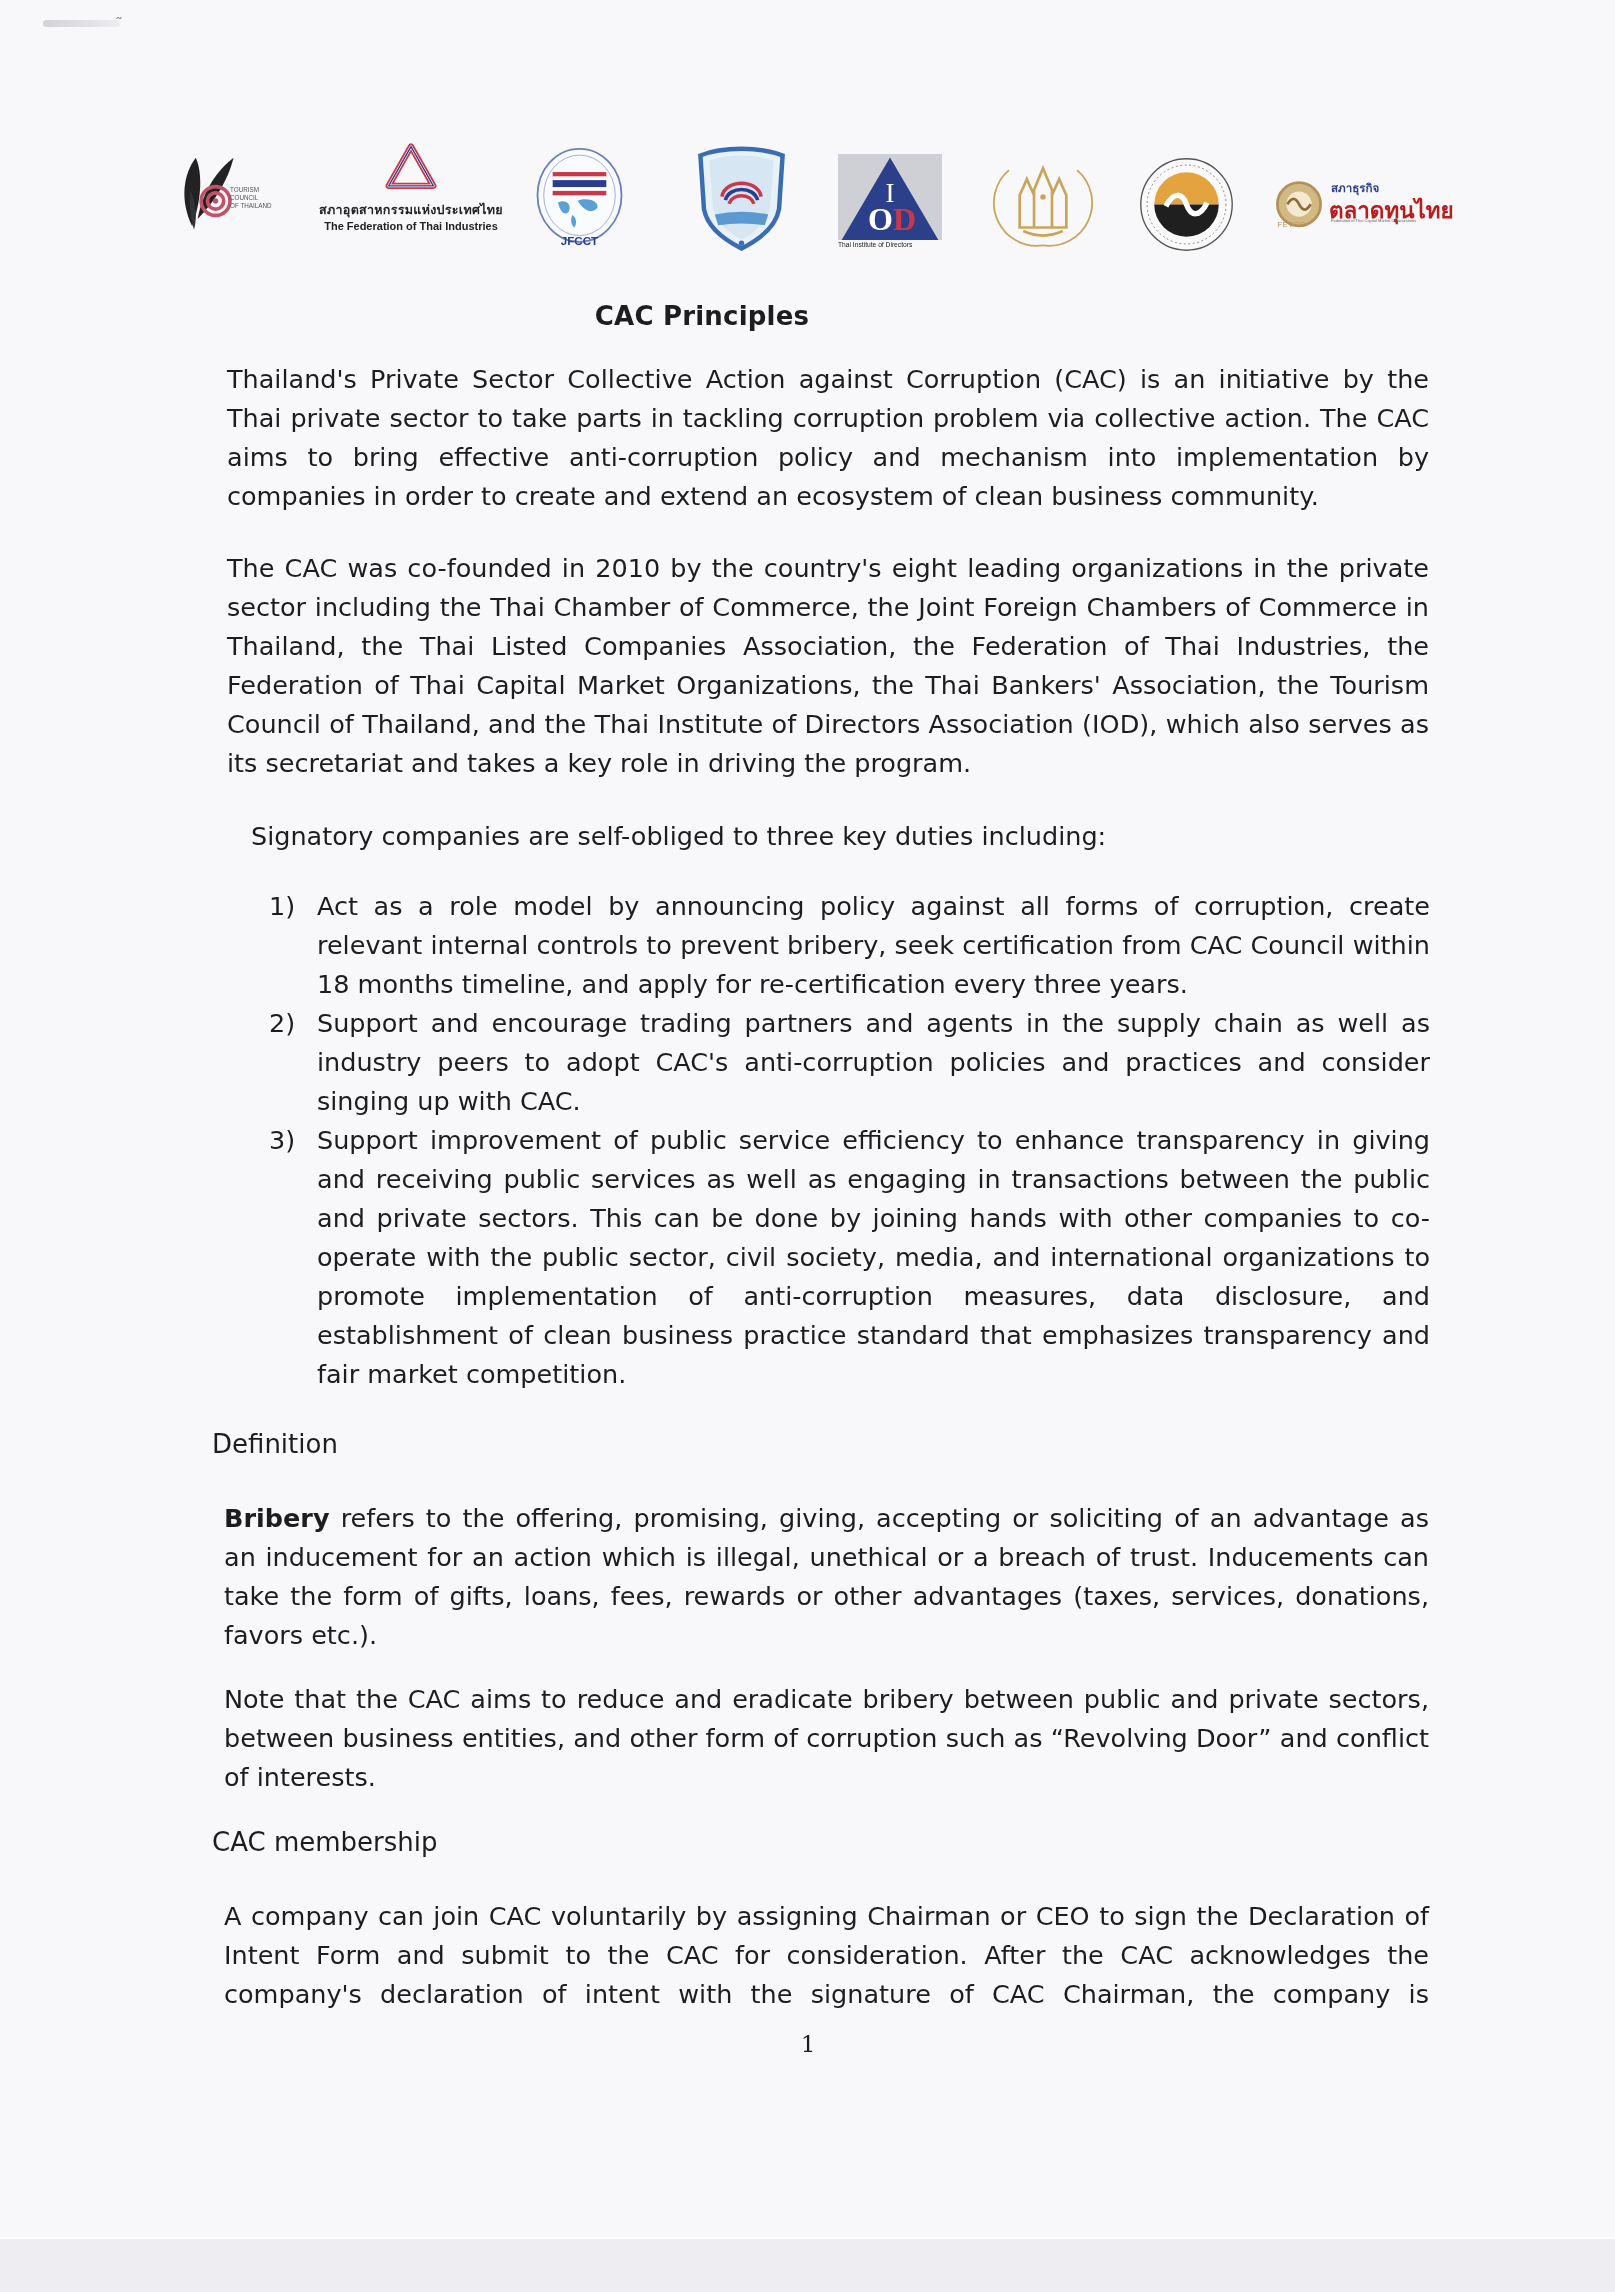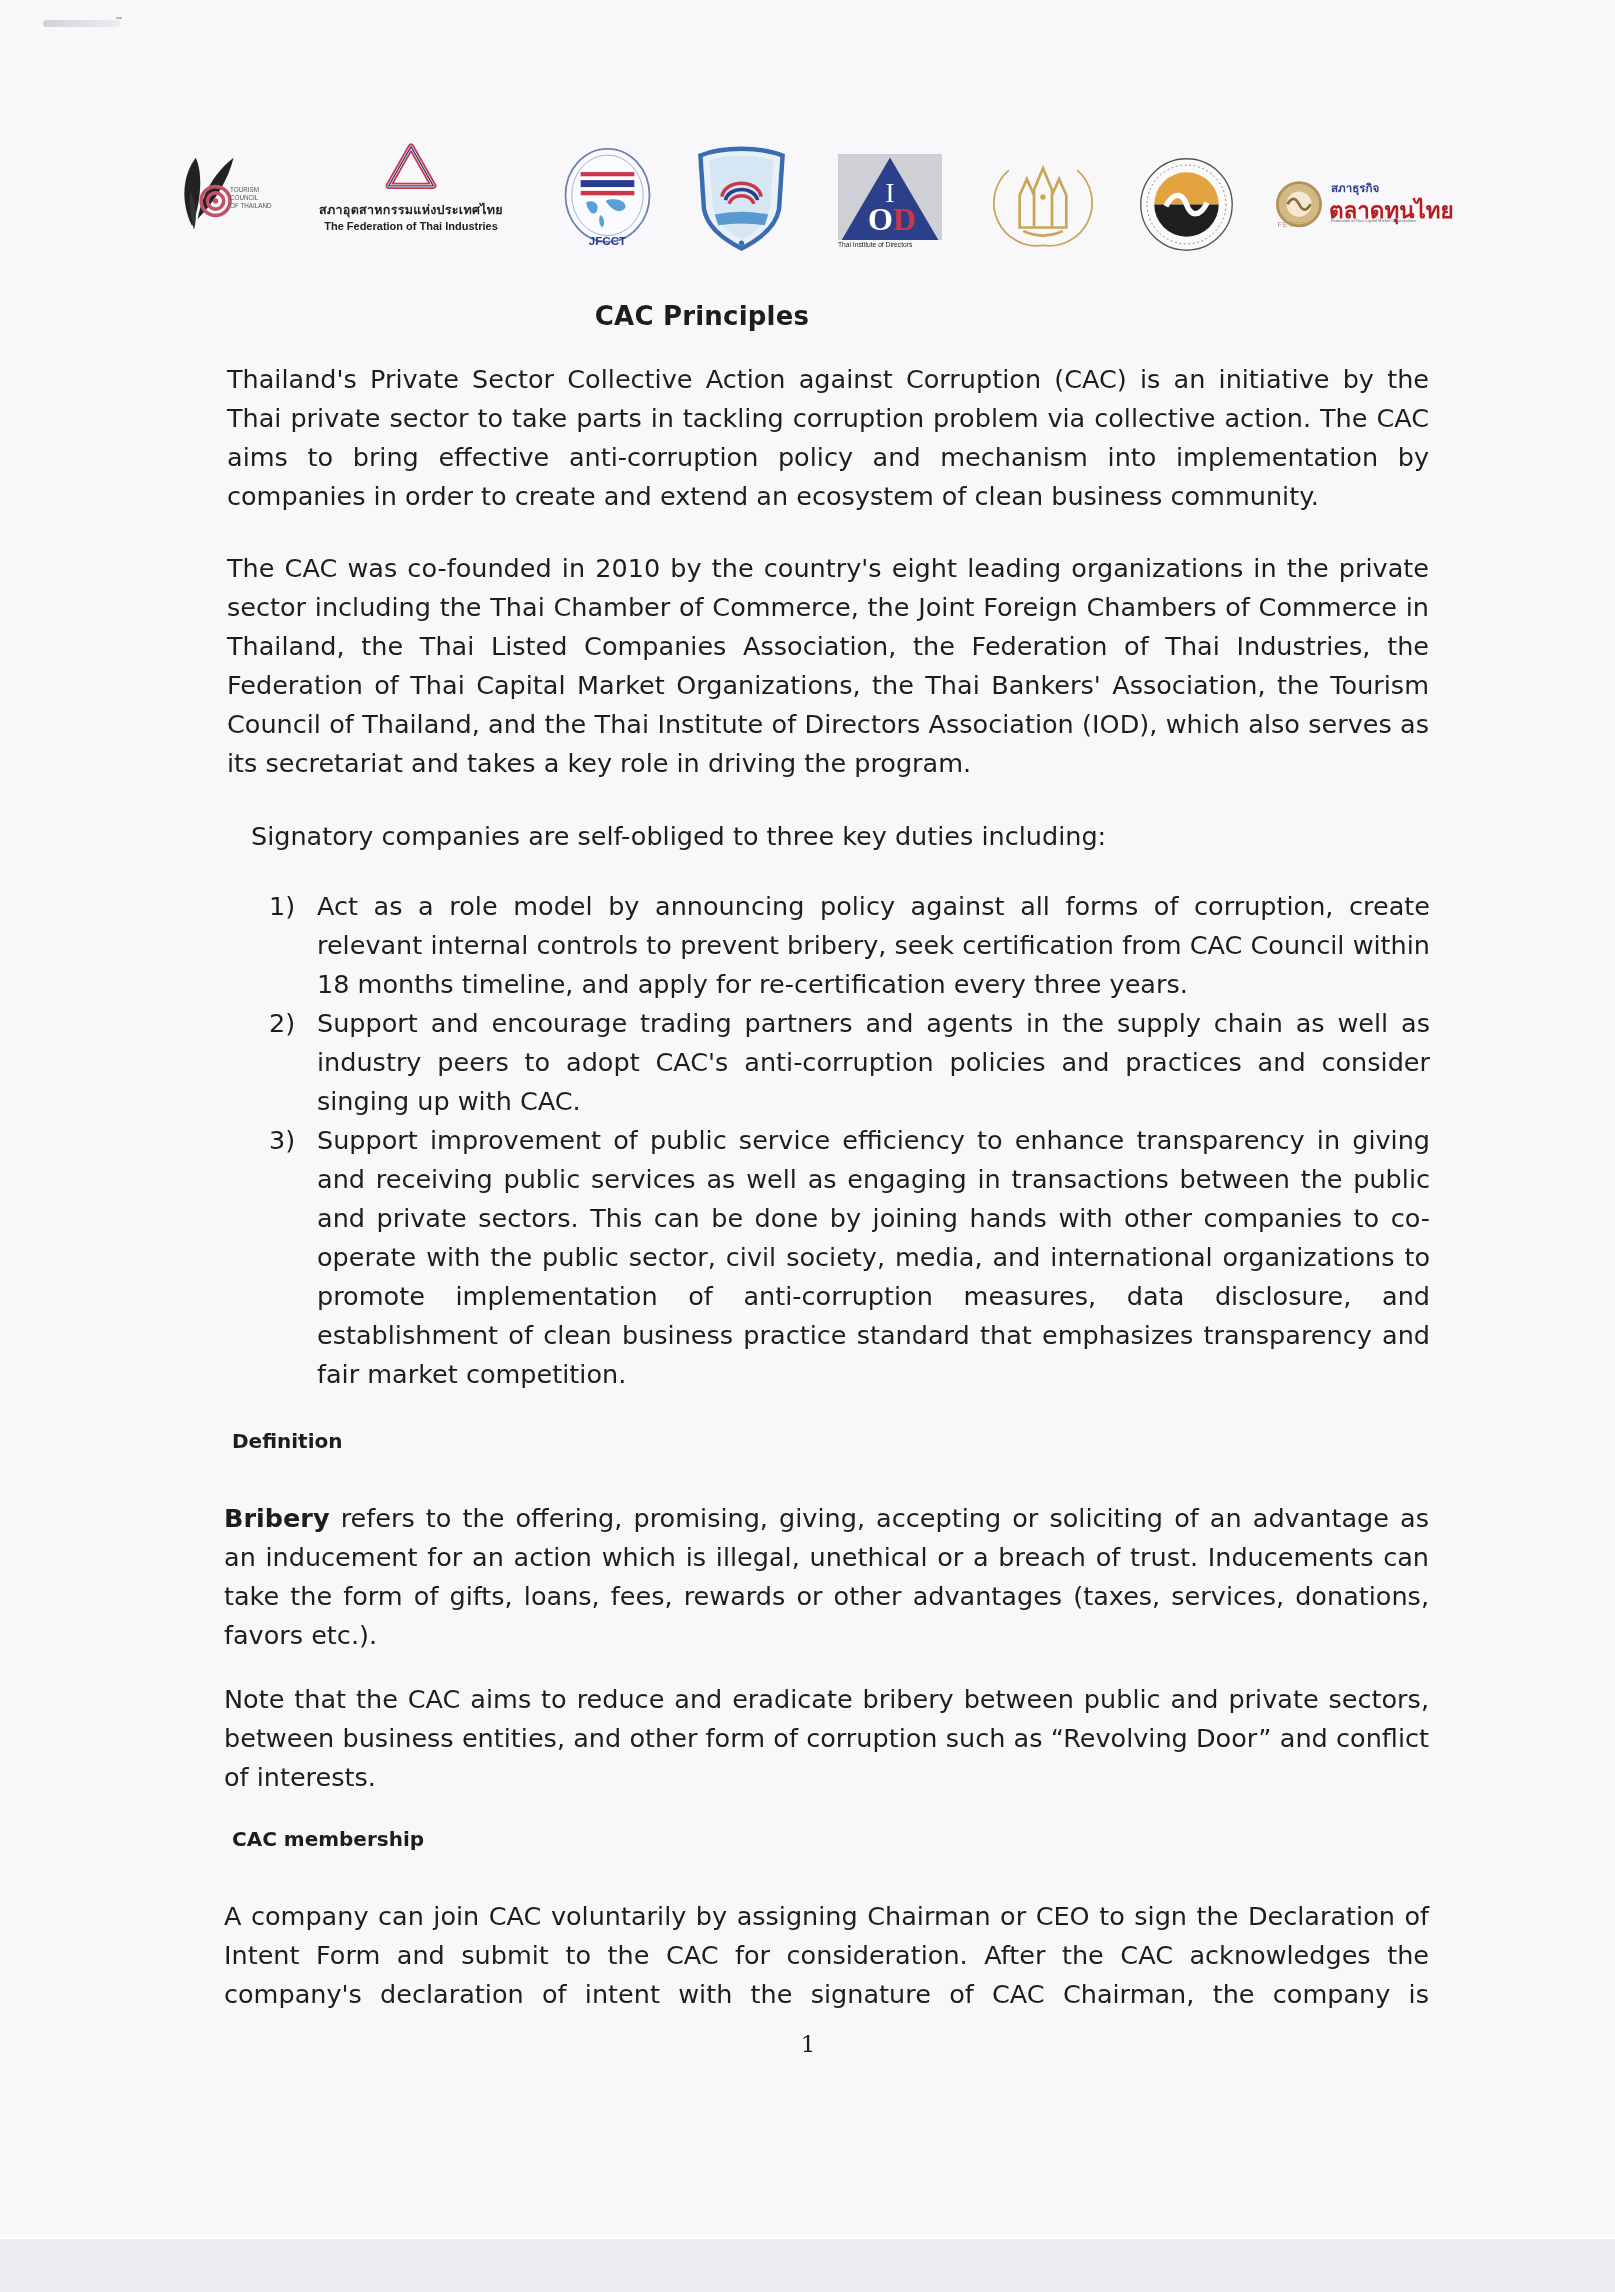--- a/index.html
+++ b/index.html
@@ -17,21 +17,21 @@
   
   .logos { position: absolute; top: 143px; left: 0; width: 1616px; height: 116px; }
   .logo { position: absolute; }
   .logo svg { display: block; }
   .logo .cap { font-family: "Liberation Sans", sans-serif; color: #222; white-space: nowrap; }
 
   
   .title { position: absolute; top: 301px; left: 0; width: 1404px; text-align: center; font-weight: bold; font-size: 26px; letter-spacing: 0.2px; }
   .para { position: absolute; left: 227px; width: 1202px; font-size: 25.5px; line-height: 39px; text-align: justify; text-align-last: left; }
   .para b { font-weight: bold; }
-  .heading { position: absolute; left: 232px; font-size: 20px; font-weight: bold; }
+  .heading { position: absolute; left: 212px; font-size: 26px; font-weight: normal; }
   .list { position: absolute; left: 269px; width: 1161px; font-size: 25.5px; line-height: 39px; }
   .li { position: relative; padding-left: 48px; text-align: justify; margin-bottom: 0; }
   .li .num { position: absolute; left: 0; top: 0; }
   .pagenum { position: absolute; top: 2031px; left: 0; width: 1616px; text-align: center; font-family: "DejaVu Serif", serif; font-size: 23px; }
 </style>
 </head>
 <body>
 
 <div class="page">
   <div class="scan-mark"></div>
@@ -58,21 +58,21 @@
     <div class="logo" style="left:299px; top:0px; width:224px; text-align:center;">
       <svg width="54" height="50" viewBox="0 0 60 56" style="margin:0 auto;">
         <path d="M30 4 L55 48 L5 48 Z" fill="none" stroke="#c8384a" stroke-width="7" stroke-linejoin="round"></path>
         <path d="M30 4 L55 48 L5 48 Z" fill="none" stroke="#fff" stroke-width="3" stroke-linejoin="round"></path>
         <path d="M30 4 L55 48 L5 48 Z" fill="none" stroke="#2b3d8f" stroke-width="1.5" stroke-linejoin="round"></path>
       </svg>
       <div class="cap" style="font-size:12.5px; font-weight:bold; margin-top:7.2px; letter-spacing:0.3px;">สภาอุตสาหกรรมแห่งประเทศไทย</div>
       <div class="cap" style="font-size:11px; font-weight:bold;">The Federation of Thai Industries</div>
     </div>
 
-    <div class="logo" style="left:561px; top:1.8px;">
+    <div class="logo" style="left:533px; top:1.8px;">
       <svg width="93" height="106" viewBox="0 0 104 118">
         <ellipse cx="52" cy="56" rx="47" ry="52" fill="#fafbff" stroke="#6d7fb8" stroke-width="2"></ellipse>
         <ellipse cx="52" cy="56" rx="40" ry="45" fill="none" stroke="#9aa6cc" stroke-width="1"></ellipse>
         <rect x="22" y="30" width="60" height="5" fill="#c8384a"></rect>
         <rect x="22" y="35" width="60" height="4" fill="#fff"></rect>
         <rect x="22" y="39" width="60" height="8" fill="#2b3d8f"></rect>
         <rect x="22" y="47" width="60" height="4" fill="#fff"></rect>
         <rect x="22" y="51" width="60" height="5" fill="#c8384a"></rect>
         <path d="M28 64 C36 60 44 66 40 74 C36 80 30 74 28 64Z M50 62 C60 58 74 62 72 70 C66 78 56 72 50 62Z M44 78 C48 80 50 88 46 92 C42 88 42 82 44 78Z" fill="#5aa0d6"></path>
         <text x="52" y="112" text-anchor="middle" font-family="Liberation Sans, sans-serif" font-weight="bold" font-size="13" fill="#2b3d8f">JFCCT</text>

